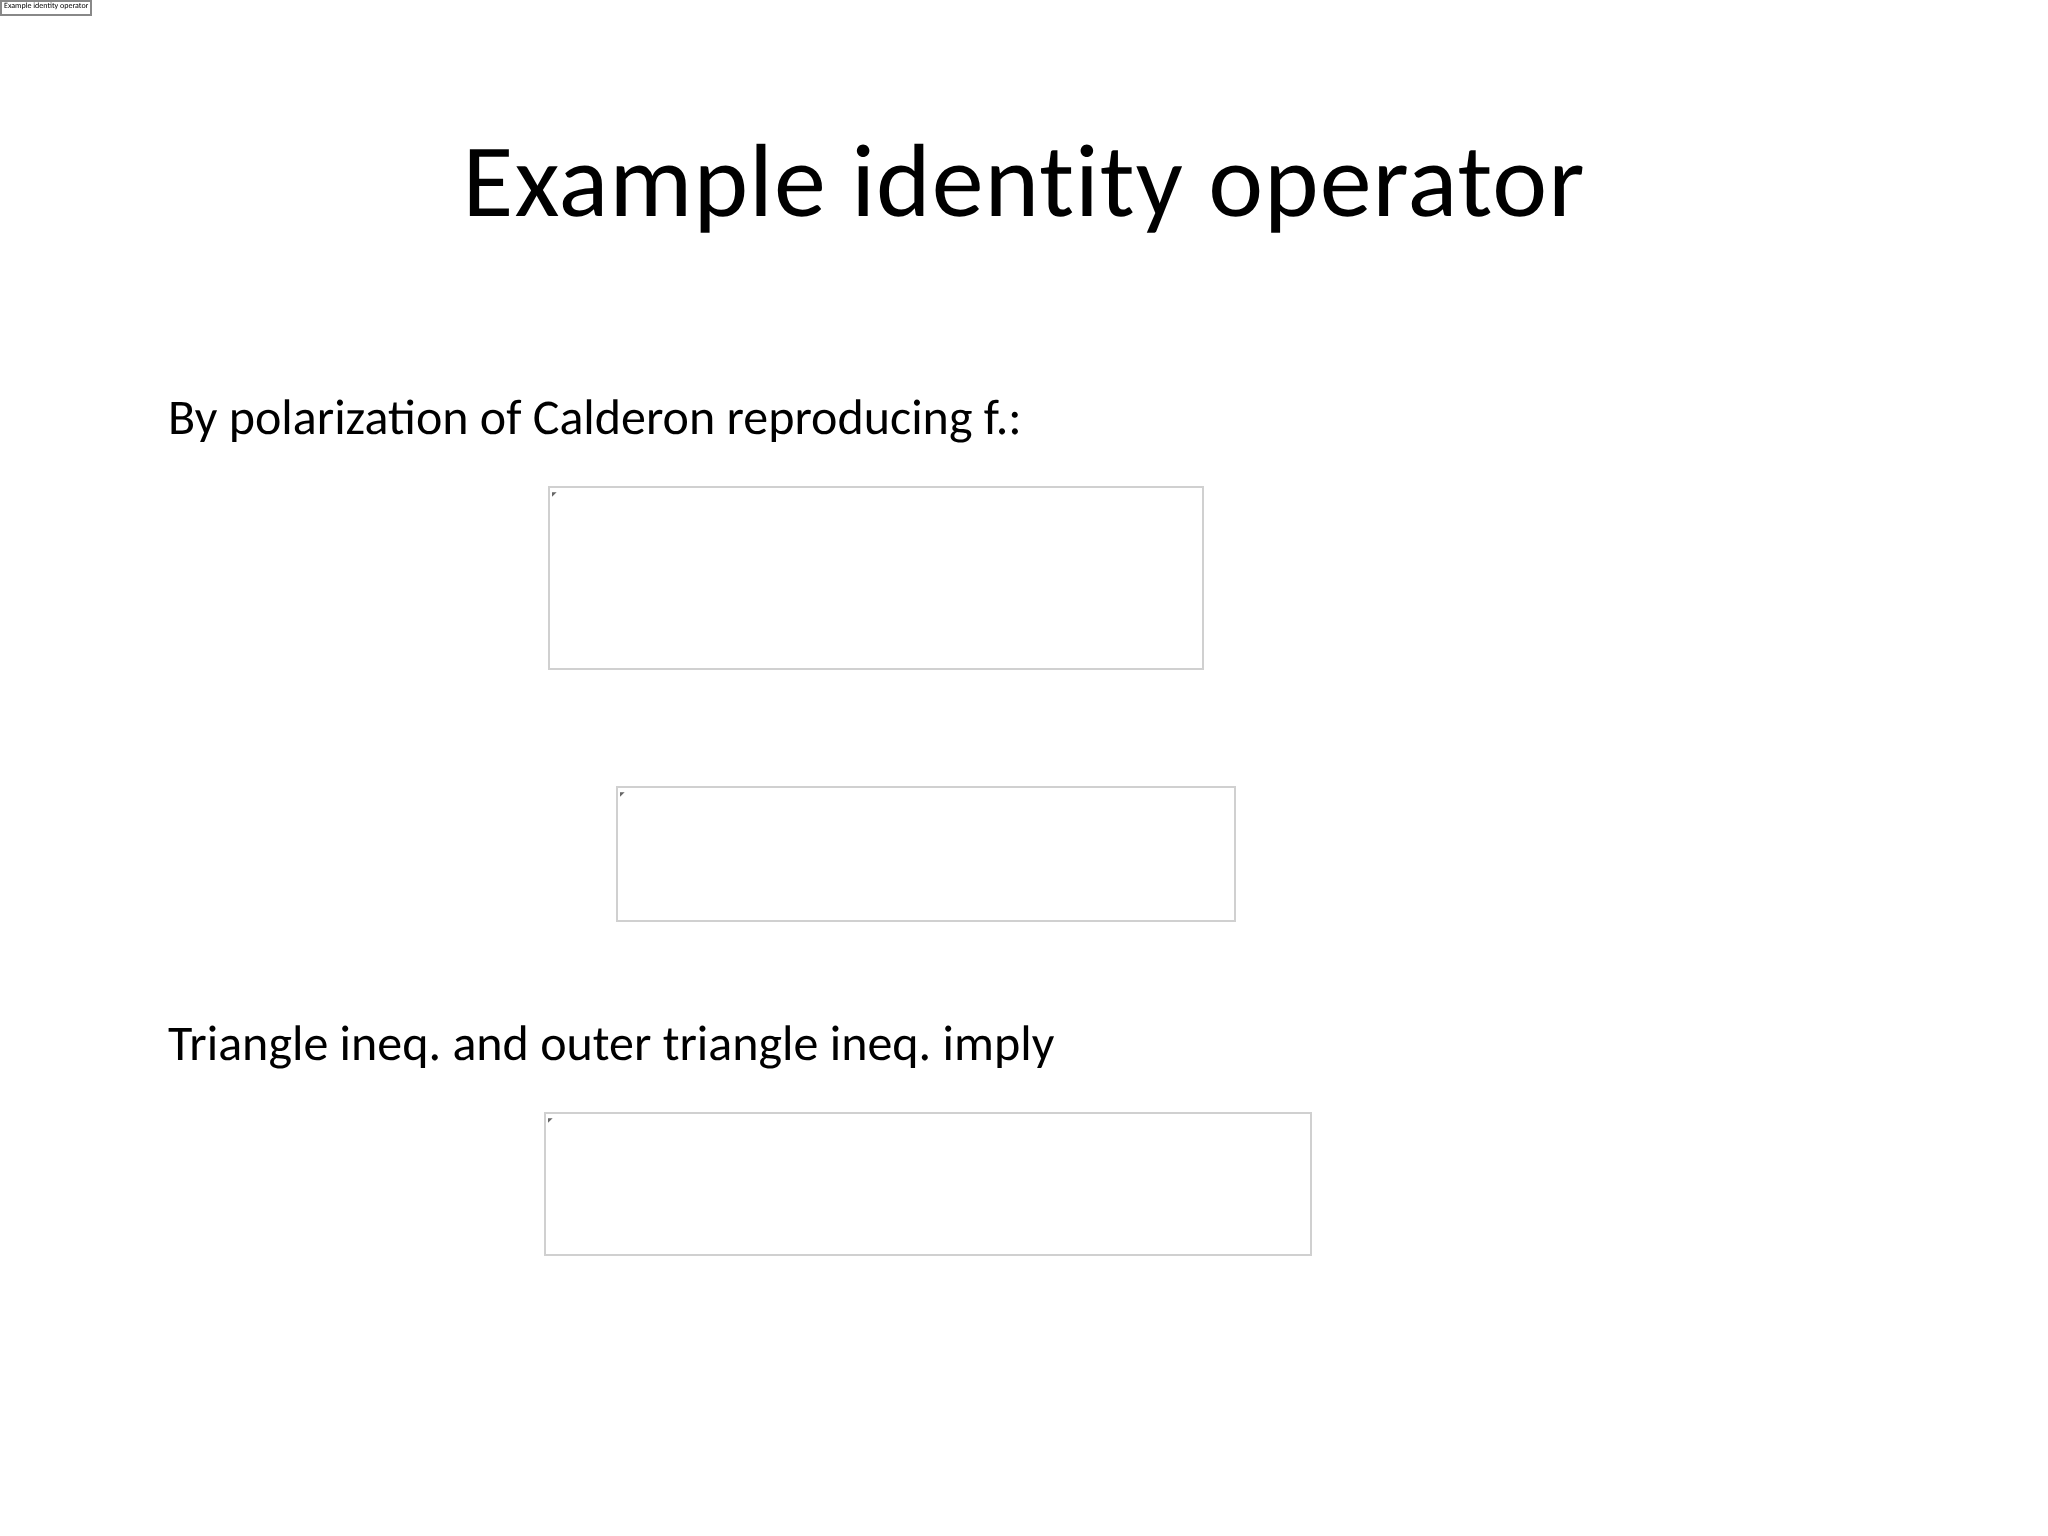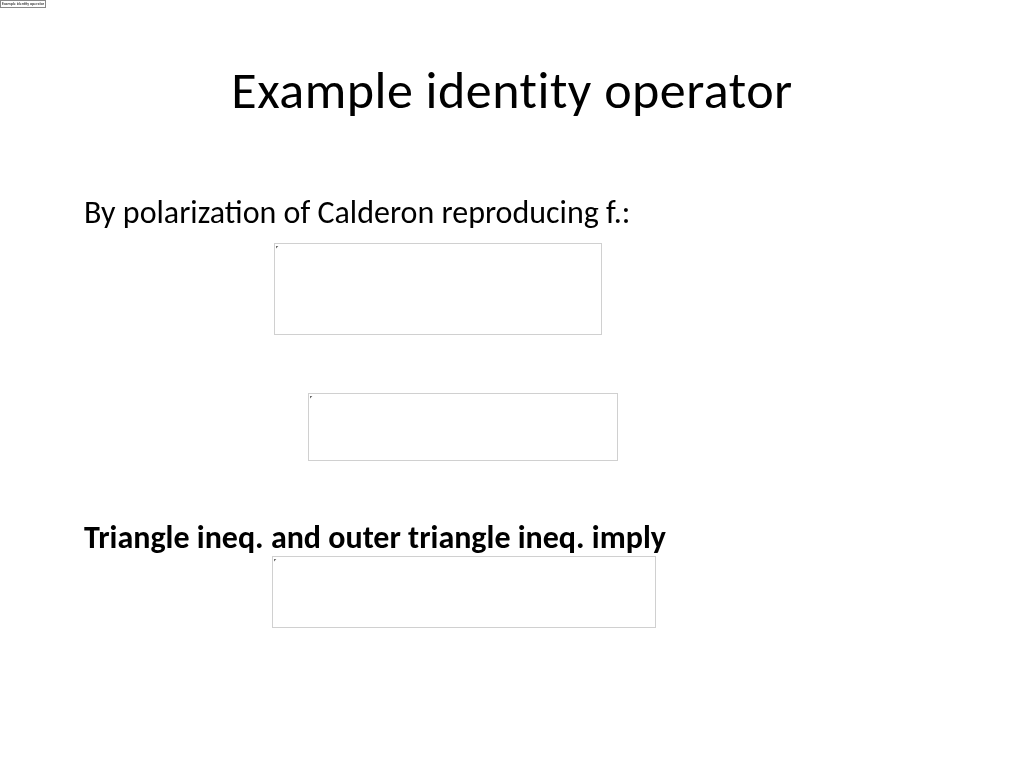--- a/index.html
+++ b/index.html
@@ -38,27 +38,27 @@
     width: 1024px;
     text-align: center;
     font-size: 52px;
     font-weight: 400;
     letter-spacing: 0.5px;
   }
   .body-text {
     position: absolute;
     left: 84px;
     width: 860px;
-    font-size: 32px;
+    font-size: 25px;
     font-weight: 400;
     line-height: 1.15;
   }
   .line1 { top: 195px; }
   .line2 { top: 330px; }
-  .line3 { top: 520px; font-weight: bold; }
+  .line3 { top: 508px; }
   .placeholder {
     position: absolute;
     border: 1px solid #d0d0d0;
     background: #ffffff;
     box-sizing: border-box;
   }
   .ph1 { top: 243px; left: 274px; width: 328px; height: 92px; }
   .ph2 { top: 393px; left: 308px; width: 310px; height: 68px; }
   .ph3 { top: 556px; left: 272px; width: 384px; height: 72px; }
   .ph-corner {

